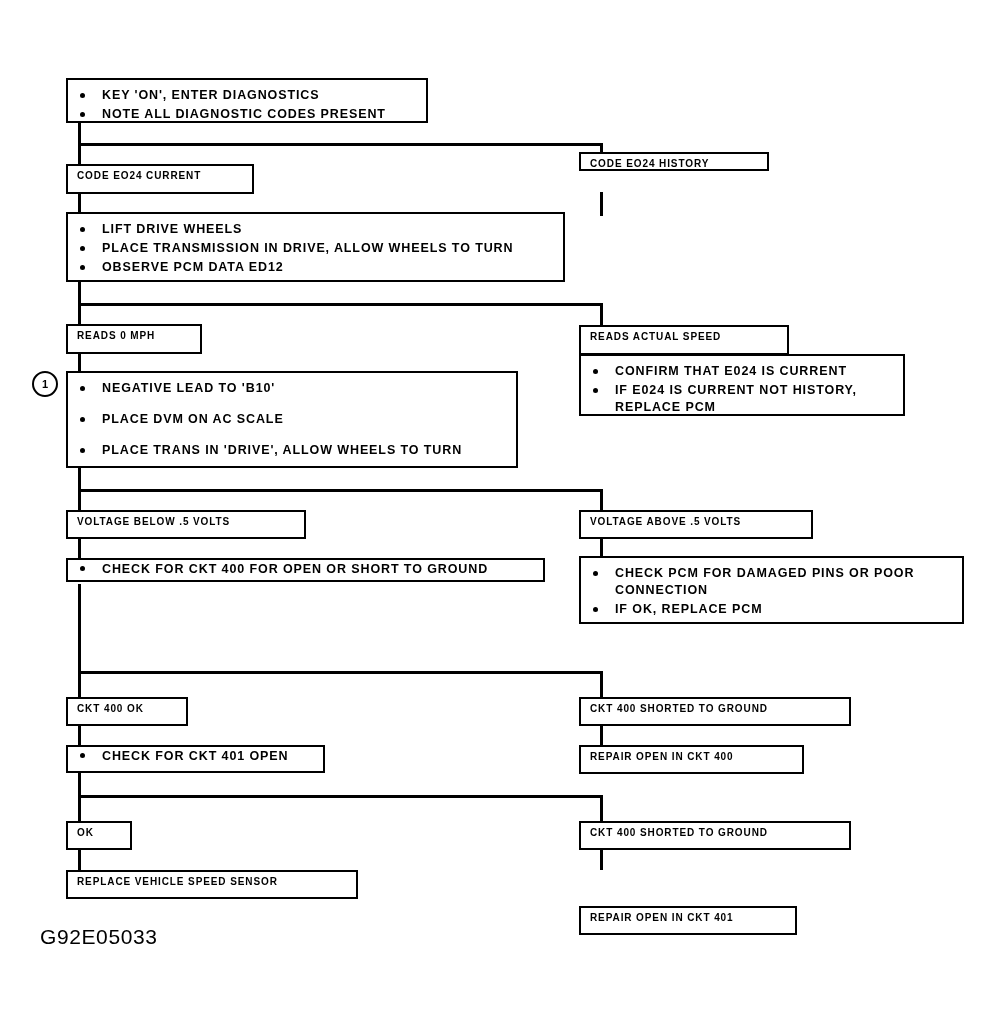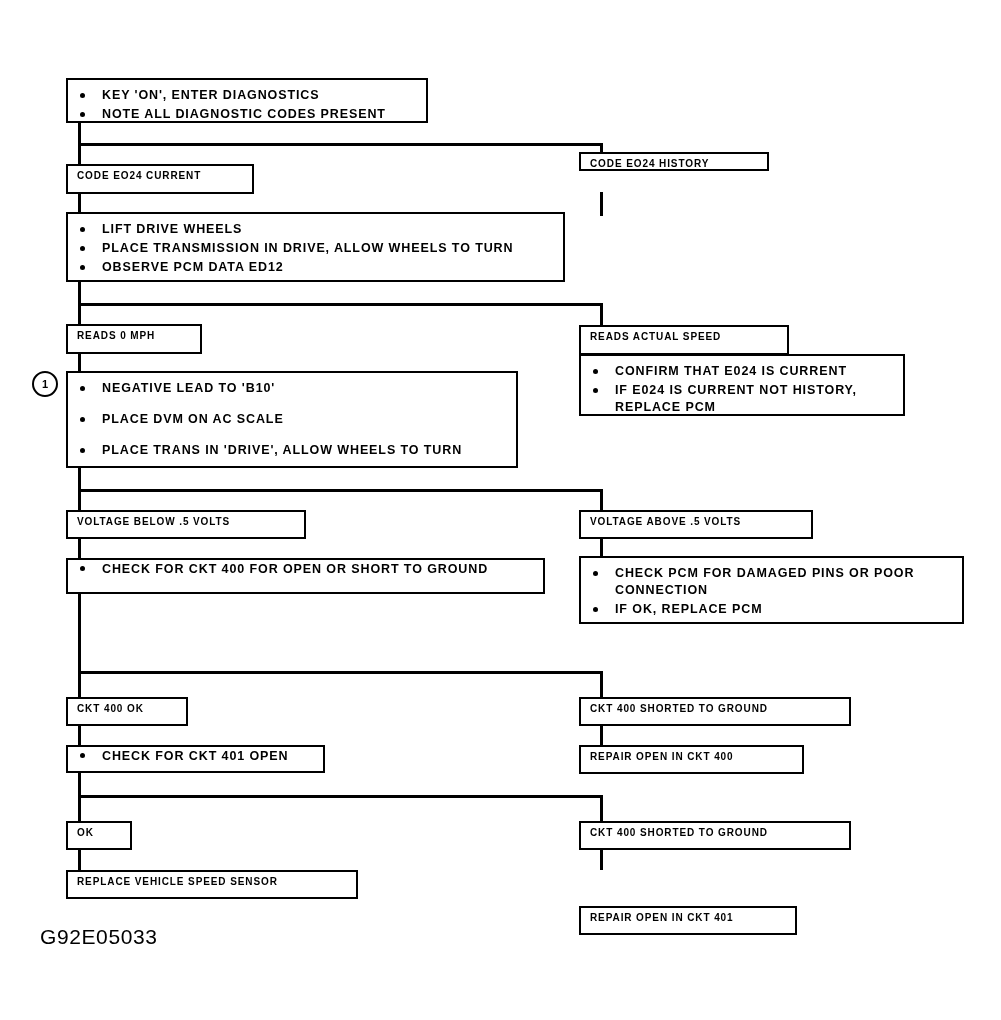--- a/index.html
+++ b/index.html
@@ -225,21 +225,21 @@
   </div>
 
   <div class="box plain" style="left:66px; top:510px; width:240px; height:29px;">
     <div class="line">VOLTAGE BELOW .5 VOLTS</div>
   </div>
 
   <div class="box plain" style="left:579px; top:510px; width:234px; height:29px;">
     <div class="line">VOLTAGE ABOVE .5 VOLTS</div>
   </div>
 
-  <div class="box bullets" style="left:66px; top:558px; width:479px; height:36px; padding-top:0; padding-bottom:0;">
+  <div class="box bullets" style="left:66px; top:558px; width:479px; height:24px; padding-top:0; padding-bottom:0;">
     <div class="bullet-row">
       <span class="dot" style="margin-top:5px;"></span>
       <span class="txt">CHECK FOR CKT 400 FOR OPEN OR SHORT TO GROUND</span>
     </div>
   </div>
 
   <div class="box bullets" style="left:579px; top:556px; width:385px; height:68px;">
     <div class="bullet-row">
       <span class="dot"></span>
       <span class="txt">CHECK PCM FOR DAMAGED PINS OR POOR

